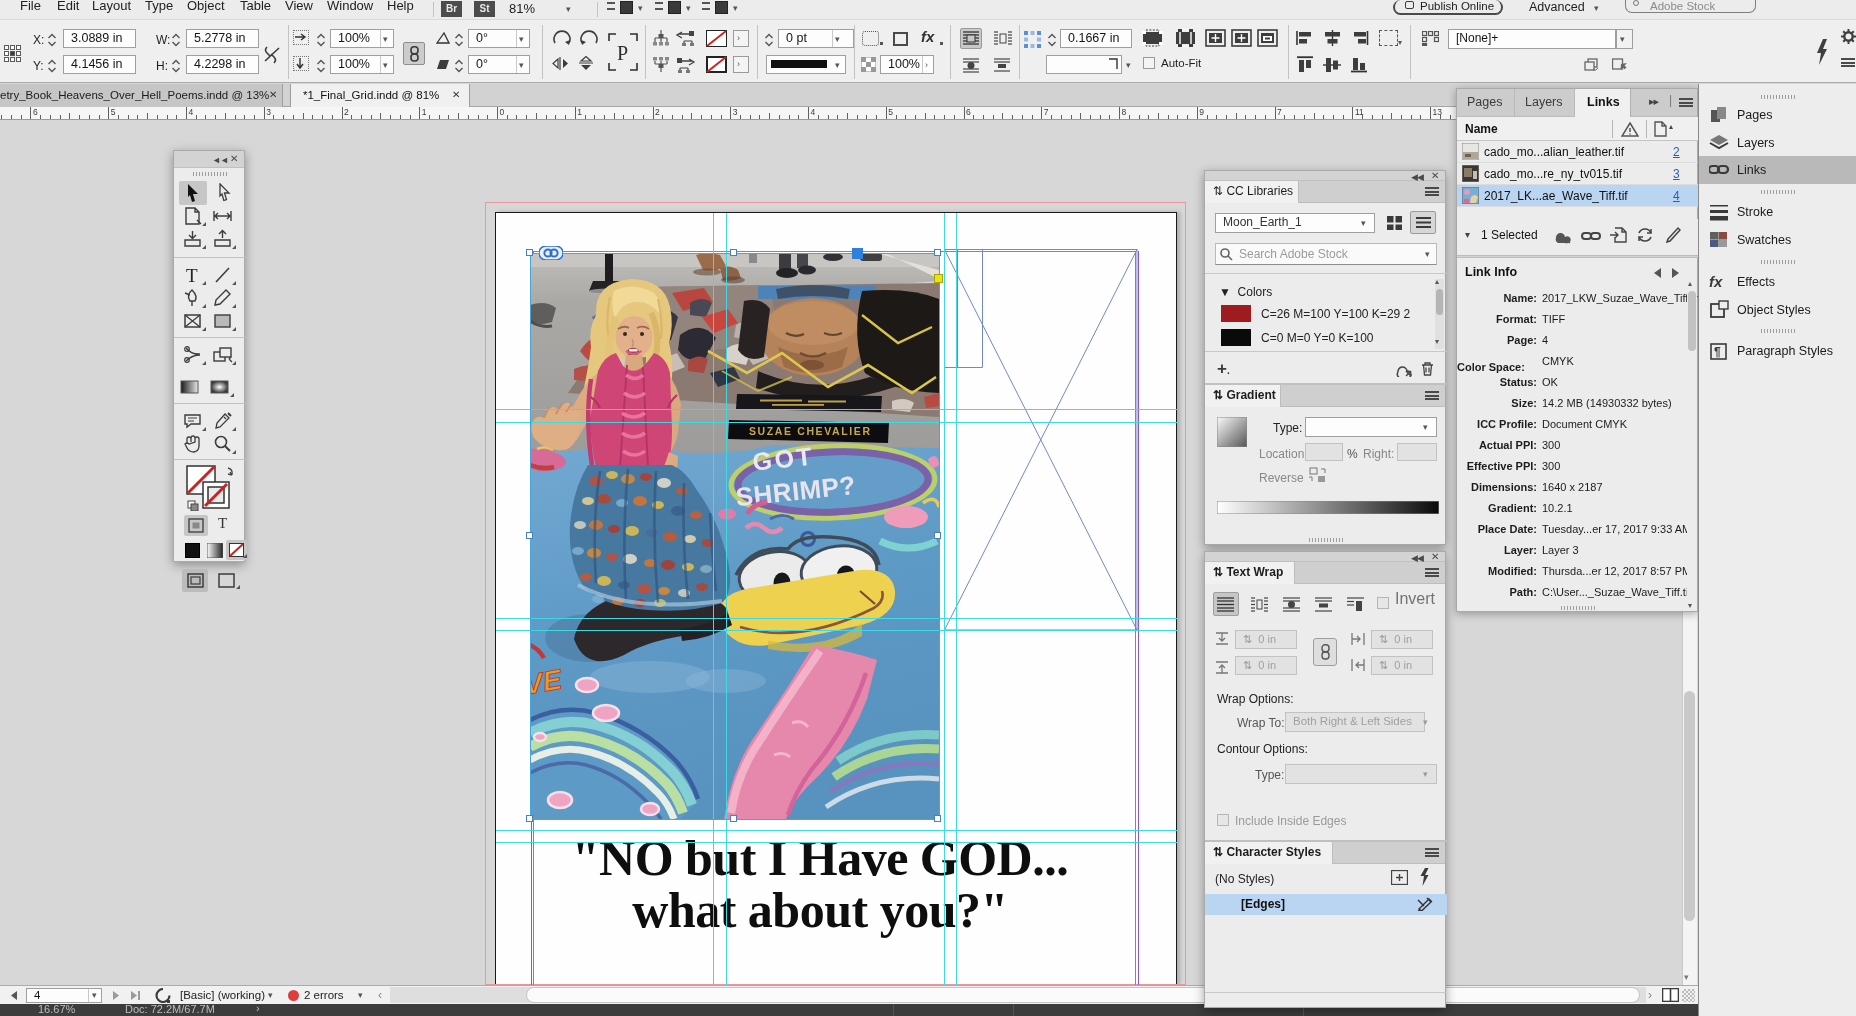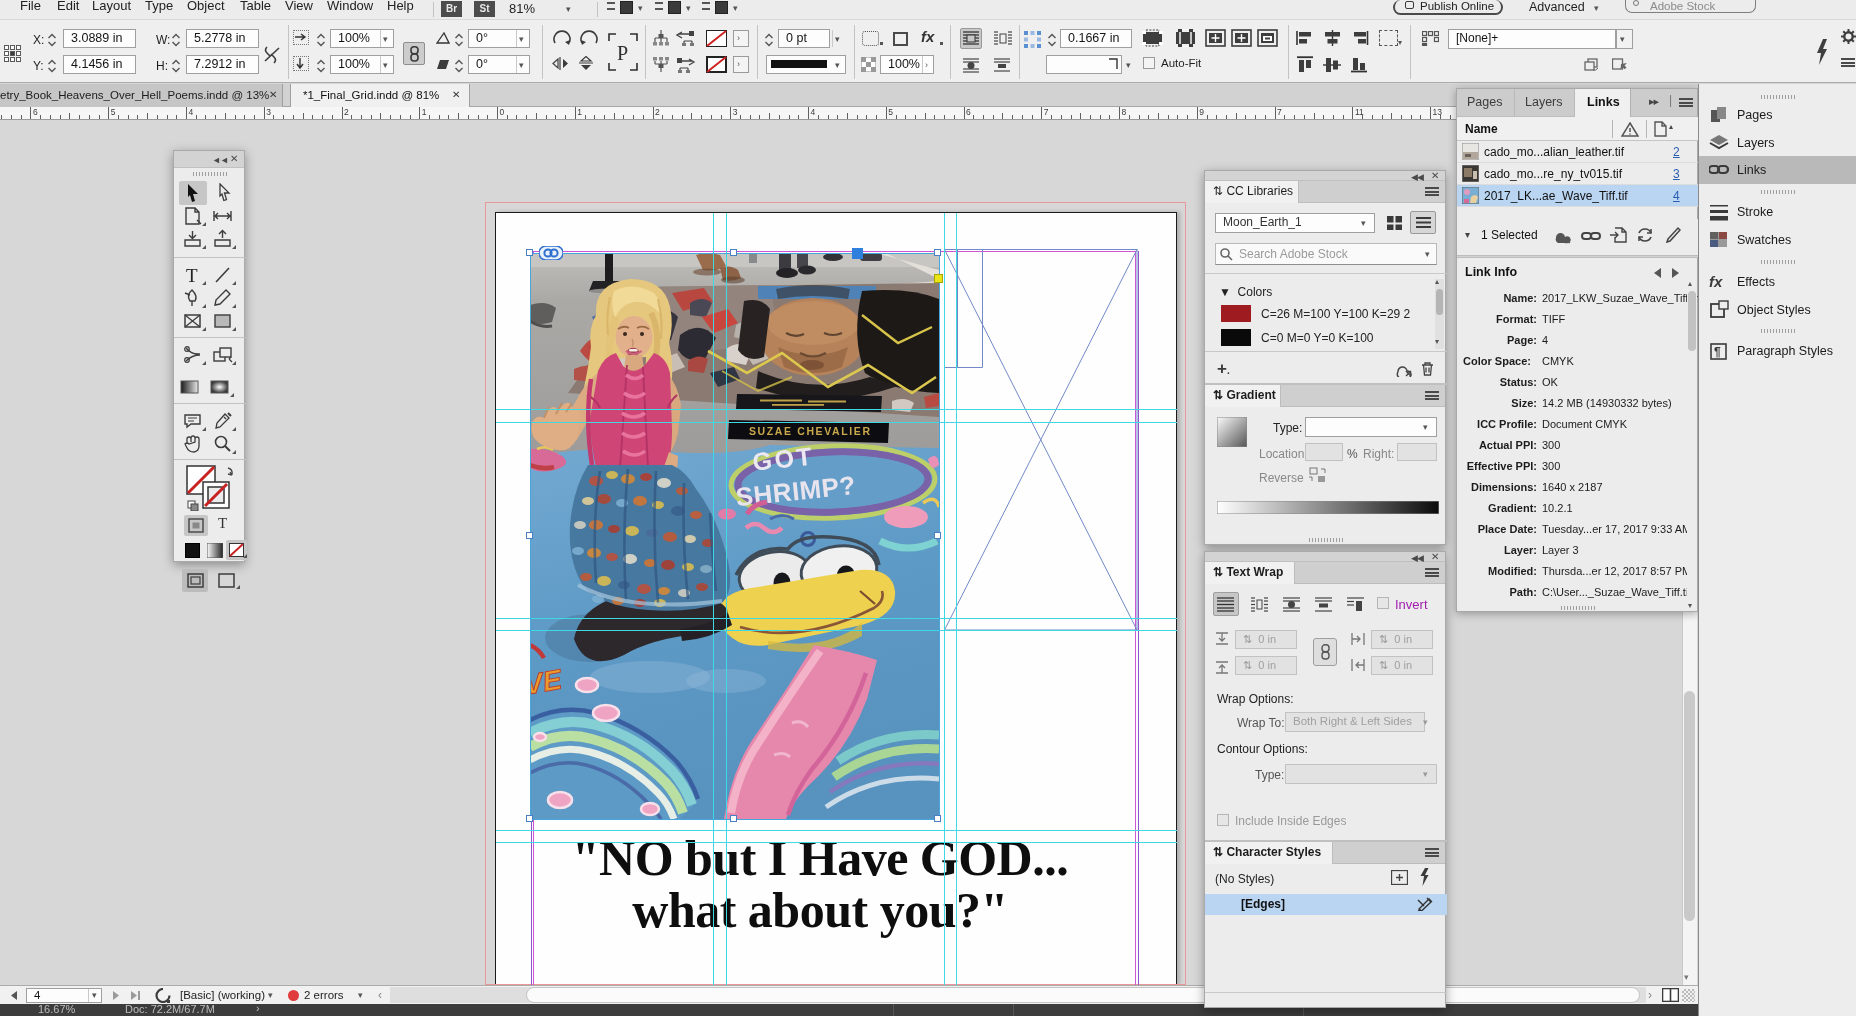--- a/index.html
+++ b/index.html
@@ -348,21 +348,21 @@
       <svg class="a" style="left:170px;top:13px" width="12" height="14">
         <path d="M2.5 5 L6 1.5 L9.5 5" fill="none" stroke="#555" stroke-width="1.4"></path>
         <path d="M2.5 9 L6 12.5 L9.5 9" fill="none" stroke="#555" stroke-width="1.4"></path>
       </svg>
       <div class="fld" style="left:186px;top:9px;width:73px;height:19px">5.2778 in</div>
       <div class="lbl" style="left:156px;top:39px">H:</div>
       <svg class="a" style="left:170px;top:39px" width="12" height="14">
         <path d="M2.5 5 L6 1.5 L9.5 5" fill="none" stroke="#555" stroke-width="1.4"></path>
         <path d="M2.5 9 L6 12.5 L9.5 9" fill="none" stroke="#555" stroke-width="1.4"></path>
       </svg>
-      <div class="fld" style="left:186px;top:35px;width:73px;height:19px">7.2912 in</div>
+      <div class="fld" style="left:186px;top:35px;width:73px;height:19px">4.2298 in</div>
       <svg class="a" style="left:263px;top:25px" width="18" height="20">
         <path d="M4 2 q-3 3 0 6 l3 3 M11 18 q3,-3 0,-6 l-3,-3 M2 16 L16 3" stroke="#3c3c3c" stroke-width="1.6" fill="none"></path>
       </svg>
       <div class="vsep" style="left:288px;top:5px;height:54px"></div>
       <div class="a" style="left:293px;top:10px;width:16px;height:15px;border:1px dotted #777"></div>
       <svg class="a" style="left:295px;top:13px" width="13" height="9">
         <path d="M0 4 h9 M6 1 l4 3 -4 3" stroke="#333" stroke-width="1.4" fill="none"></path>
       </svg>
       <div class="a" style="left:293px;top:36px;width:16px;height:15px;border:1px dotted #777"></div>
       <svg class="a" style="left:296px;top:38px" width="9" height="13">
@@ -467,21 +467,21 @@
       <svg class="a" style="left:706px;top:36px" width="21" height="17">
         <line x1="1" y1="16" x2="20" y2="1" stroke="#cc2222" stroke-width="2"></line>
       </svg>
       <div class="a" style="left:733px;top:36px;width:16px;height:17px;border:1px solid #9a9a9a;background:#f4f4f4"></div>
       <div class="caret" style="left:737px;top:39px">›</div>
       <div class="vsep" style="left:757px;top:5px;height:54px"></div>
       <svg class="a" style="left:763px;top:13px" width="12" height="14">
         <path d="M2.5 5 L6 1.5 L9.5 5" fill="none" stroke="#555" stroke-width="1.4"></path>
         <path d="M2.5 9 L6 12.5 L9.5 9" fill="none" stroke="#555" stroke-width="1.4"></path>
       </svg>
-      <div class="fld" style="left:778px;top:9px;width:52px;height:19px;font-size:12.5px">0 pt</div>
+      <div class="fld" style="left:778px;top:9px;width:76px;height:19px;font-size:12.5px">0 pt</div>
       <div class="caret" style="left:835px;top:14px">▾</div>
       <div class="vsep" style="left:832px;top:10px;height:17px;background:#c9c9c9"></div>
       <div class="fld" style="left:766px;top:35px;width:80px;height:19px"></div>
       <div class="a" style="left:771px;top:40px;width:56px;height:8px;background:#111"></div>
       <div class="caret" style="left:835px;top:40px">▾</div>
       <div class="vsep" style="left:854px;top:5px;height:54px"></div>
       <div class="a" style="left:862px;top:11px;width:17px;height:15px;border:1.5px dotted #555;border-radius:3px"></div>
       <div class="a" style="left:880px;top:22px;width:3px;height:3px;background:#555"></div>
       <div class="a" style="left:893px;top:12px;width:15px;height:14px;border:2px solid #4a4a4a"></div>
       <div class="a" style="left:921px;top:8px;font-size:15px;font-style:italic;font-weight:bold;color:#333">fx</div>
@@ -1230,21 +1230,21 @@
       </svg>
       <svg class="a" style="left:142px;top:45px" width="17" height="15">
         <g stroke="#444" stroke-width="1.2">
           <line x1="0" y1="1" x2="17" y2="1"></line>
           <line x1="0" y1="4.5" x2="7" y2="4.5"></line>
           <line x1="0" y1="8" x2="7" y2="8"></line>
         </g>
         <rect x="9" y="4" width="6" height="10" fill="#444"></rect>
       </svg>
       <div class="chkbox" style="left:172px;top:45px;background:#e6e6e6;border-color:#b5b5b5"></div>
-      <div class="a" style="left:190px;top:45px;font-size:13px;color:#a21caf">Invert</div>
+      <div class="a" style="left:190px;top:38px;font-size:16px;color:#737373">Invert</div>
       <svg class="a" style="left:10px;top:80px" width="14" height="16">
         <path d="M1 1 h12 M7 1 v8 M4 6 l3 3 3,-3 M1 12 h12" stroke="#777" stroke-width="1.3" fill="none"></path>
       </svg>
       <div class="dfld" style="left:30px;top:78px;width:62px;height:19px"><span style="color:#999">⇅</span>&nbsp; 0 in</div>
       <svg class="a" style="left:10px;top:106px" width="14" height="16">
         <path d="M1 15 h12 M7 15 v-8 M4 10 l3 -3 3 3 M1 4 h12" stroke="#777" stroke-width="1.3" fill="none"></path>
       </svg>
       <div class="dfld" style="left:30px;top:104px;width:62px;height:19px"><span style="color:#999">⇅</span>&nbsp; 0 in</div>
       <div class="a" style="left:108px;top:86px;width:24px;height:28px;background:#dedede;border:1px solid #9e9e9e;border-radius:3px"></div>
       <svg class="a" style="left:116px;top:92px" width="9" height="16">
@@ -1370,21 +1370,21 @@
       </svg>
       <svg class="a" style="left:214px;top:179px" width="9" height="10">
         <path d="M1 0 L8 5 L1 10z" fill="#555"></path>
       </svg>
       <div class="irow ib" style="left:0;top:203px;width:80px;text-align:right;font-weight:bold">Name:</div>
       <div class="irow" style="left:85px;top:203px">2017_LKW_Suzae_Wave_Tiff.tif</div>
       <div class="irow ib" style="left:0;top:224px;width:80px;text-align:right;font-weight:bold">Format:</div>
       <div class="irow" style="left:85px;top:224px">TIFF</div>
       <div class="irow ib" style="left:0;top:245px;width:80px;text-align:right;font-weight:bold">Page:</div>
       <div class="irow" style="left:85px;top:245px">4</div>
-      <div class="irow ib" style="left:0;top:266px;width:80px;text-align:center;font-weight:bold">Color Space:</div>
+      <div class="irow ib" style="left:0;top:272px;width:80px;text-align:left;font-weight:bold">Color Space:</div>
       <div class="irow" style="left:85px;top:266px">CMYK</div>
       <div class="irow ib" style="left:0;top:287px;width:80px;text-align:right;font-weight:bold">Status:</div>
       <div class="irow" style="left:85px;top:287px">OK</div>
       <div class="irow ib" style="left:0;top:308px;width:80px;text-align:right;font-weight:bold">Size:</div>
       <div class="irow" style="left:85px;top:308px">14.2 MB (14930332 bytes)</div>
       <div class="irow ib" style="left:0;top:329px;width:80px;text-align:right;font-weight:bold">ICC Profile:</div>
       <div class="irow" style="left:85px;top:329px">Document CMYK</div>
       <div class="irow ib" style="left:0;top:350px;width:80px;text-align:right;font-weight:bold">Actual PPI:</div>
       <div class="irow" style="left:85px;top:350px">300</div>
       <div class="irow ib" style="left:0;top:371px;width:80px;text-align:right;font-weight:bold">Effective PPI:</div>

